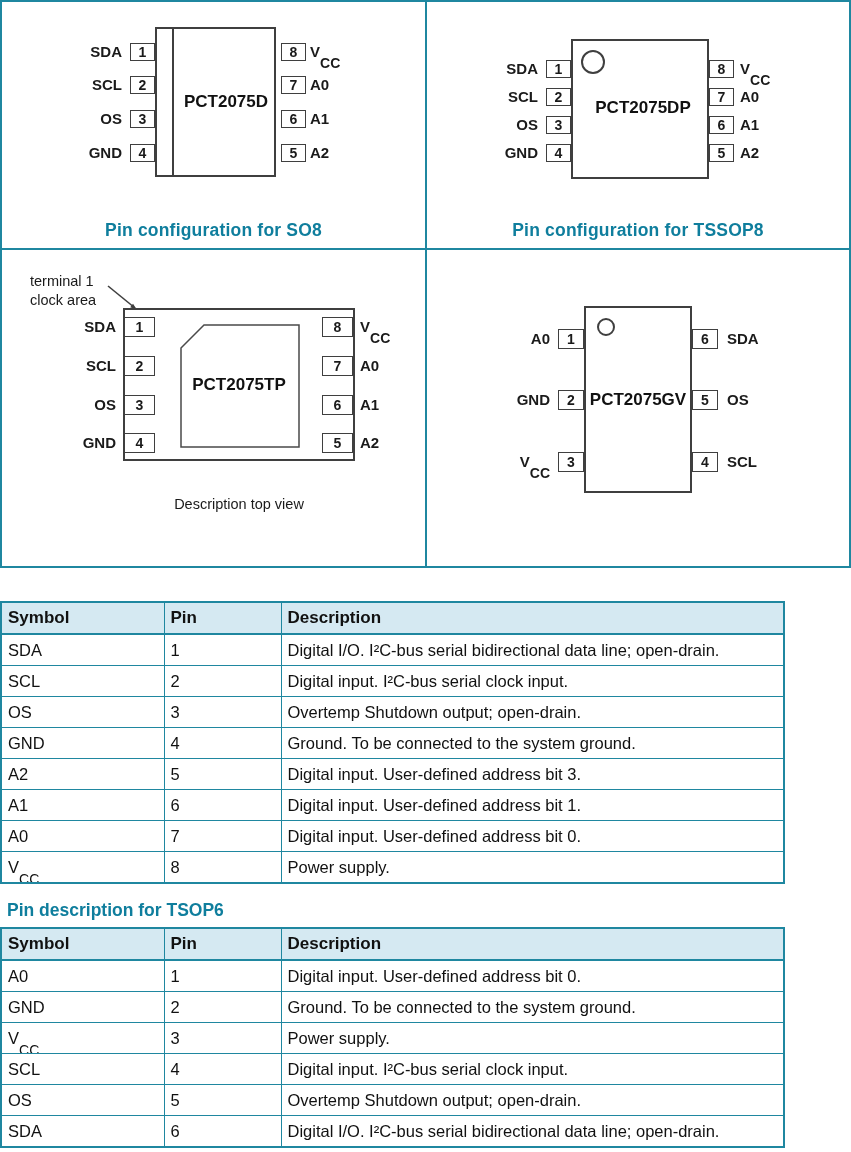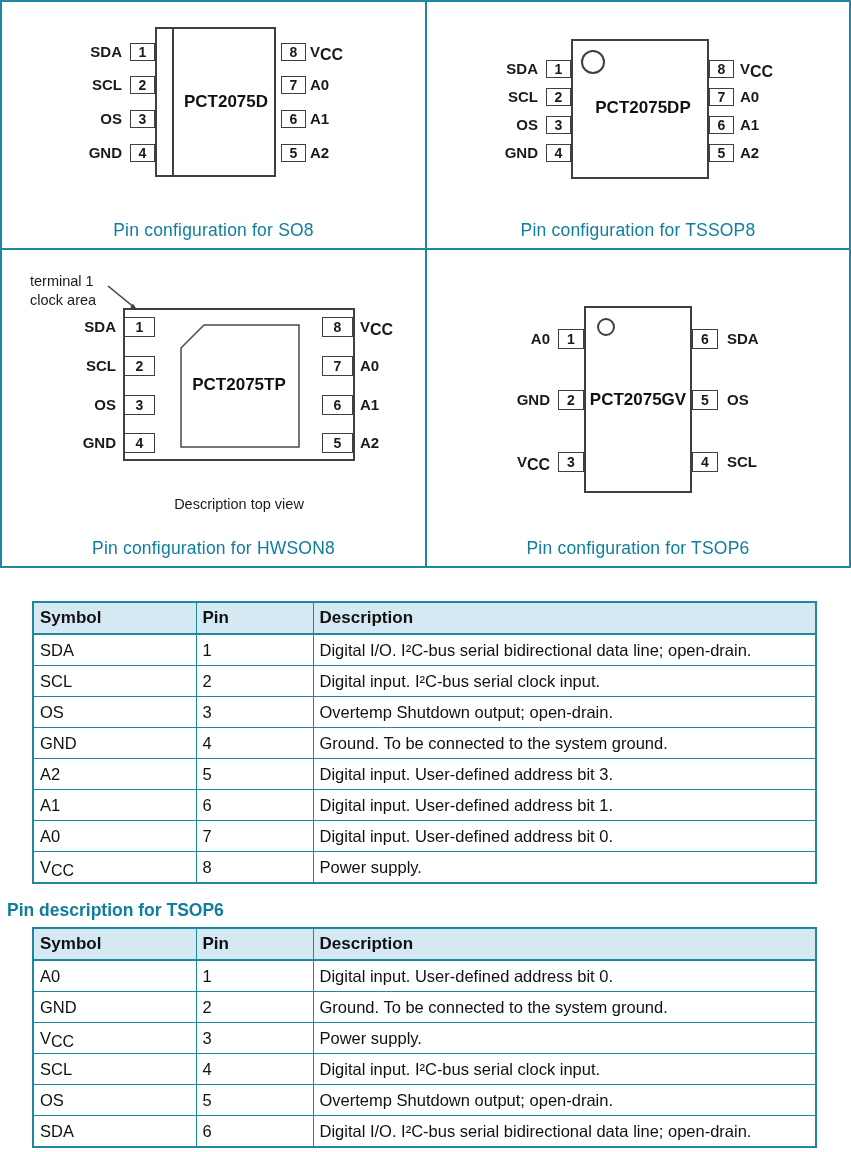--- a/index.html
+++ b/index.html
@@ -18,50 +18,50 @@
   .top-section{position:absolute;left:0;top:0;width:847px;height:564px;border:2px solid var(--teal-line);background:#fff;}
   .vdiv{position:absolute;left:423px;top:0;width:2px;height:564px;background:var(--teal-line);}
   .hdiv{position:absolute;left:0;top:246px;width:847px;height:2px;background:var(--teal-line);}
   .quad{position:absolute;overflow:hidden;}
   .q1{left:0;top:0;width:423px;height:246px;}
   .q2{left:425px;top:0;width:422px;height:246px;}
   .q3{left:0;top:248px;width:423px;height:316px;}
   .q4{left:425px;top:248px;width:422px;height:316px;}
   .caption{
     position:absolute;left:0;width:100%;text-align:center;
-    color:var(--teal-text);font-weight:normal;font-size:17.5px;letter-spacing:0.2px;
+    color:var(--teal-text);font-weight:bold;font-size:17.5px;letter-spacing:0.2px;
   }
   .q1 .caption,.q2 .caption{top:218px;}
   .q3 .caption,.q4 .caption{top:288px;}
   
   .pkg-body{position:absolute;border:2px solid var(--stroke);background:#fff;box-sizing:border-box;}
   .pkg-line{position:absolute;background:var(--stroke);}
   .pkg-circle{position:absolute;border:2px solid var(--stroke);border-radius:50%;background:#fff;box-sizing:border-box;}
   .pkg-pad{position:absolute;}
   .chip-name{position:absolute;text-align:center;font-weight:bold;font-size:17px;color:#111;white-space:nowrap;}
   .pin-box{
     position:absolute;border:1.5px solid var(--stroke);background:#fff;box-sizing:border-box;
     display:flex;align-items:center;justify-content:center;
     font-size:14px;font-weight:bold;color:#1a1a1a;
   }
   .pin-label{position:absolute;font-size:15px;font-weight:bold;color:#1a1a1a;height:20px;line-height:20px;white-space:nowrap;}
   .lab-right{text-align:right;}
   .lab-left{text-align:left;}
-  .subsc{font-size:16px;position:relative;top:3px;}
+  .subsc{font-size:14px;position:relative;top:11px;}
   .annot{position:absolute;left:28px;top:22px;font-size:14.5px;line-height:19px;color:#1a1a1a;}
   .annot-arrow{position:absolute;left:102px;top:32px;}
   .pkg-note{position:absolute;left:137px;top:246px;width:200px;text-align:center;font-size:14.5px;color:#1a1a1a;}
   
   .tbl-title{position:absolute;left:7px;color:var(--teal-text);font-weight:bold;font-size:17.5px;white-space:nowrap;}
   .tt1{top:573px;}
   .tt2{top:900px;}
   .tbl-wrap{position:absolute;left:0;width:849px;}
   .tw1{top:601px;}
   .tw2{top:927px;}
-  .dtable{border-collapse:collapse;width:785px;table-layout:fixed;background:#fff;border:2px solid var(--teal-line);margin-left:32px;}
+  .dtable{border-collapse:collapse;width:785px;table-layout:fixed;background:#fff;border:2px solid var(--teal-line);}
   .dtable th,.dtable td{
     border:1px solid var(--teal-line);font-size:16.5px;color:#111;
     padding:3px 6px;height:24px;vertical-align:middle;text-align:left;white-space:nowrap;overflow:hidden;
   }
   .dtable th{background:var(--hdr-bg);font-weight:bold;font-size:17px;border-bottom:2px solid var(--teal-line);}
 </style>
 </head>
 <body>
 
 <div class="page">
@@ -120,21 +120,20 @@
     <div class="quad q3" id="q-hwson8">
       <div class="annot">
         <div>terminal 1</div>
         <div>clock area</div>
       </div>
       <svg class="annot-arrow" width="40" height="34" viewBox="0 0 40 34">
         <line x1="4" y1="4" x2="31" y2="26" stroke="#3f3f3f" stroke-width="1.6"></line>
         <polygon points="33,28 26.2,25.2 29,21.8" fill="#3f3f3f"></polygon>
       </svg>
       <div class="pkg-note">Description top view</div>
-      <div class="caption">Pin configuration for HWSON8</div>
     <div class="pkg-body" style="left: 121px; top: 58px; width: 232px; height: 153px; border-width: 2.5px;"></div>
         <svg class="pkg-pad" width="121" height="125" style="left: 178px; top: 74px;">
           <path d="M 1 24 L 24 1 H 119 V 123 H 1 Z" fill="#ffffff" stroke="#4a4a4a" stroke-width="1.5"></path>
         </svg>
         <div class="chip-name" style="left: 147px; top: 125px; width: 180px;">PCT2075TP</div>
         <div class="pin-label lab-right" style="left: 24px; top: 67px; width: 90px;">SDA</div>
         <div class="pin-box" style="left: 122px; top: 67px; width: 31px; height: 20px;">1</div>
         <div class="pin-label lab-right" style="left: 24px; top: 106px; width: 90px;">SCL</div>
         <div class="pin-box" style="left: 122px; top: 106px; width: 31px; height: 20px;">2</div>
         <div class="pin-label lab-right" style="left: 24px; top: 145px; width: 90px;">OS</div>
@@ -145,21 +144,20 @@
         <div class="pin-label lab-left" style="left: 358px; top: 67px; width: 90px;">V<span class="subsc">CC</span></div>
         <div class="pin-box" style="left: 320px; top: 106px; width: 31px; height: 20px;">7</div>
         <div class="pin-label lab-left" style="left: 358px; top: 106px; width: 90px;">A0</div>
         <div class="pin-box" style="left: 320px; top: 145px; width: 31px; height: 20px;">6</div>
         <div class="pin-label lab-left" style="left: 358px; top: 145px; width: 90px;">A1</div>
         <div class="pin-box" style="left: 320px; top: 183px; width: 31px; height: 20px;">5</div>
         <div class="pin-label lab-left" style="left: 358px; top: 183px; width: 90px;">A2</div>
       </div>
 
     <div class="quad q4" id="q-tsop6">
-      <div class="caption">Pin configuration for TSOP6</div>
     <div class="pkg-body" style="left: 157px; top: 56px; width: 108px; height: 187px;"></div>
         <div class="pkg-circle" style="left: 170px; top: 68px; width: 18px; height: 18px;"></div>
         <div class="chip-name" style="left: 121px; top: 140px; width: 180px;">PCT2075GV</div>
         <div class="pin-label lab-right" style="left: 33px; top: 79px; width: 90px;">A0</div>
         <div class="pin-box" style="left: 131px; top: 79px; width: 26px; height: 20px;">1</div>
         <div class="pin-label lab-right" style="left: 33px; top: 140px; width: 90px;">GND</div>
         <div class="pin-box" style="left: 131px; top: 140px; width: 26px; height: 20px;">2</div>
         <div class="pin-label lab-right" style="left: 33px; top: 202px; width: 90px;">V<span class="subsc">CC</span></div>
         <div class="pin-box" style="left: 131px; top: 202px; width: 26px; height: 20px;">3</div>
         <div class="pin-box" style="left: 265px; top: 79px; width: 26px; height: 20px;">6</div>

